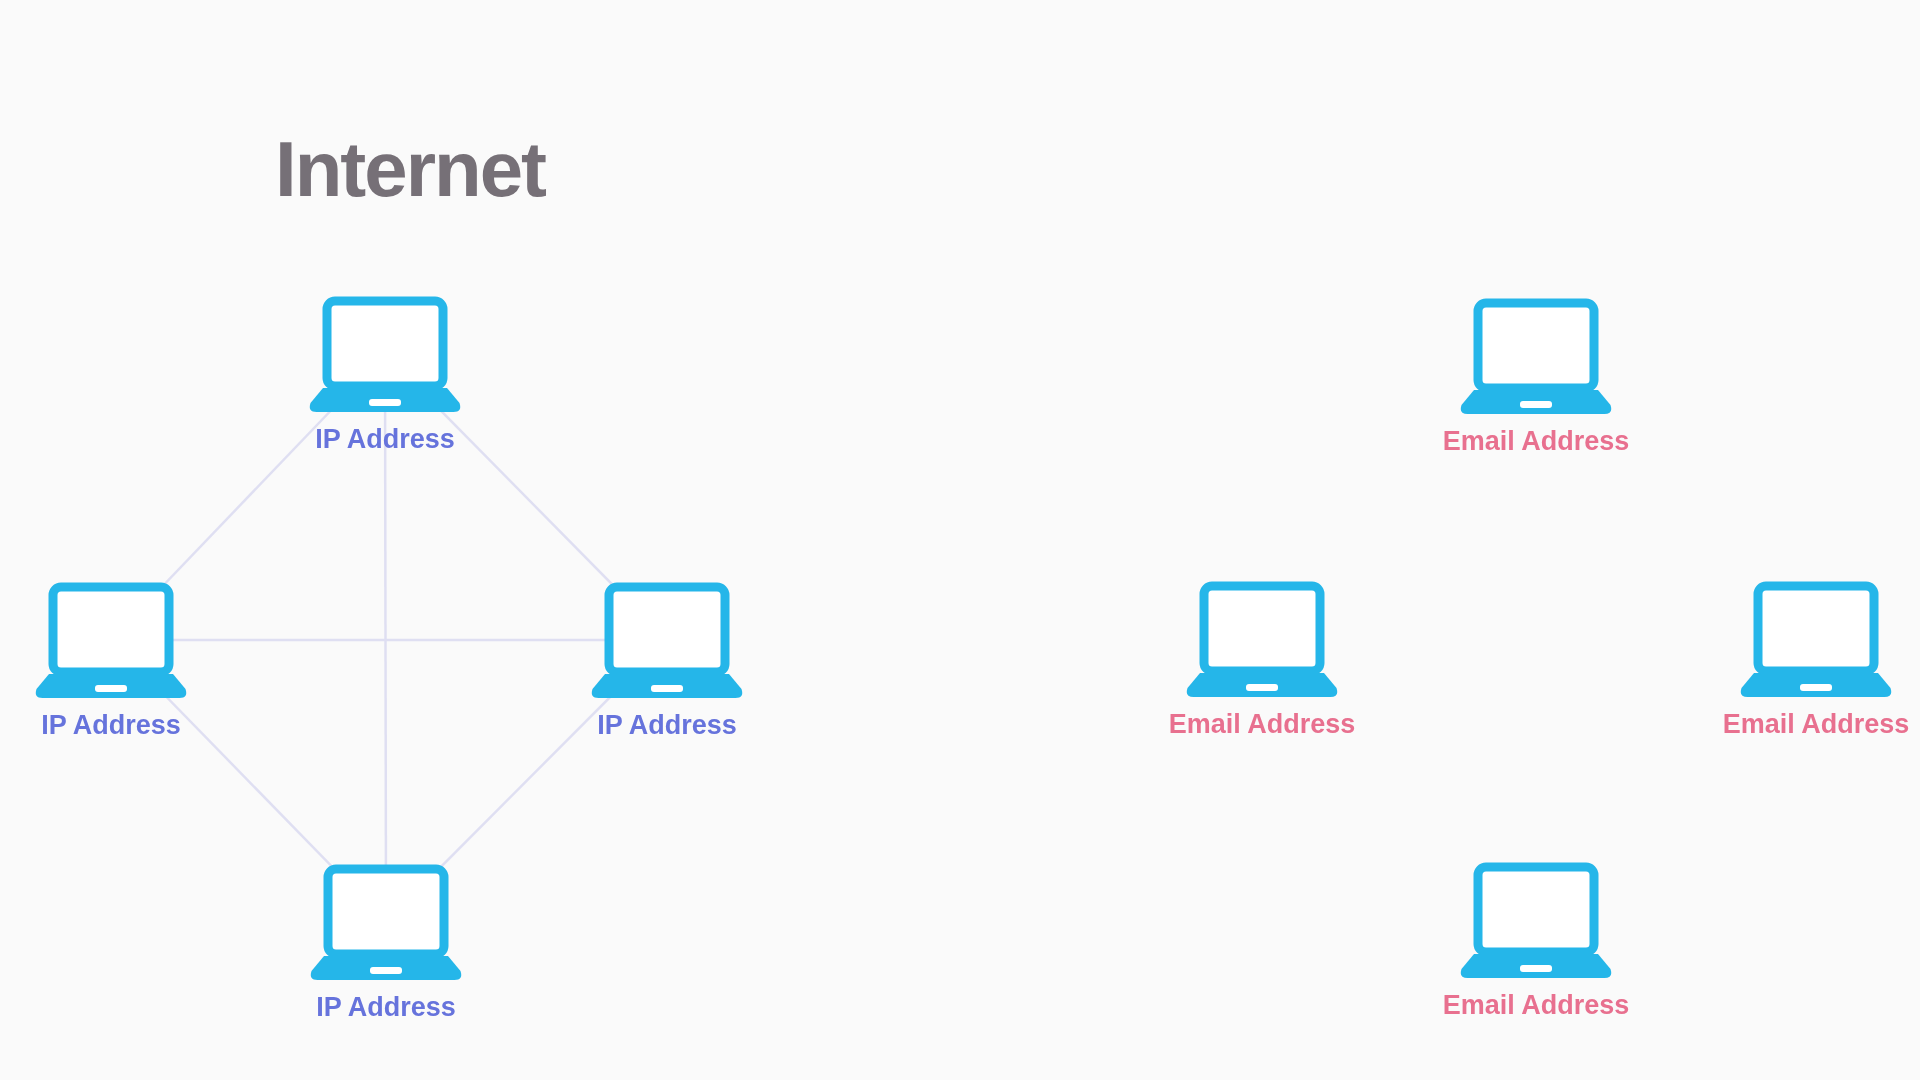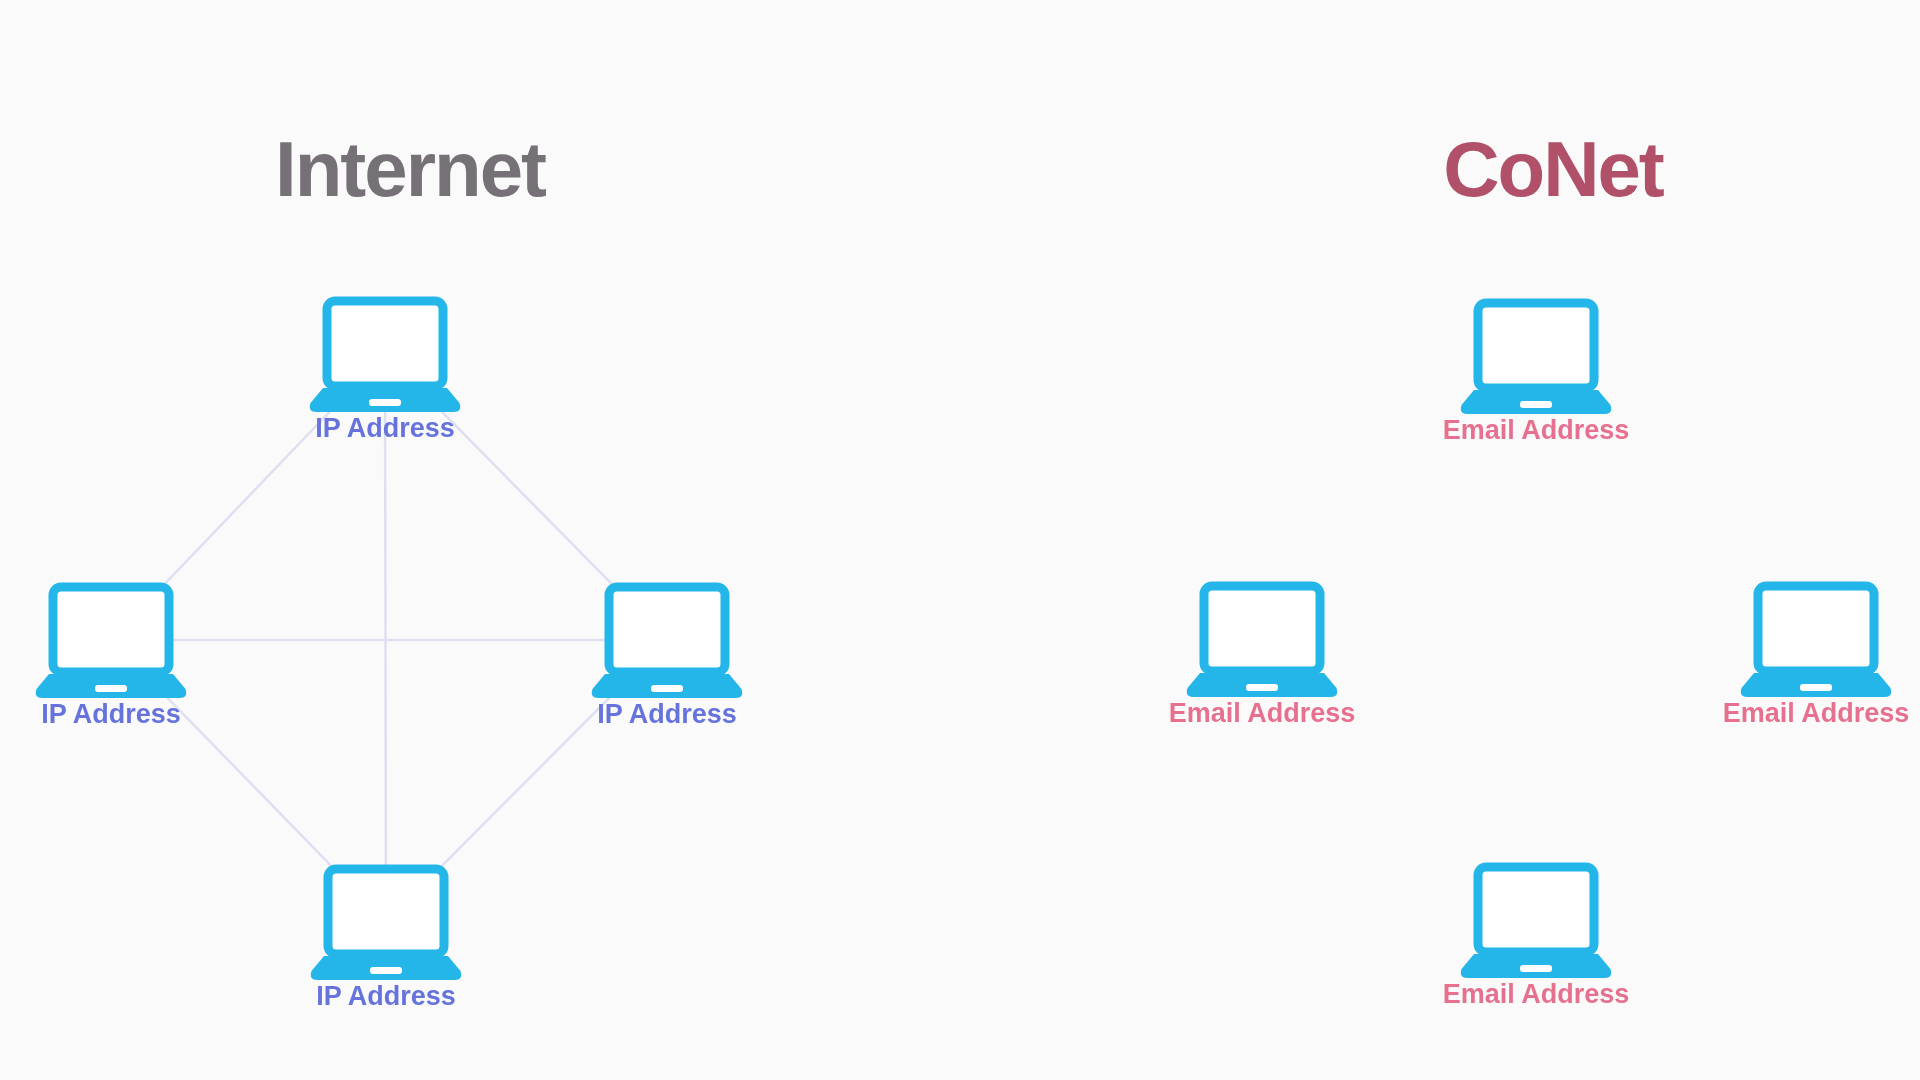--- a/index.html
+++ b/index.html
@@ -28,21 +28,21 @@
   }
   .title.internet{color:var(--internet-title);}
   .title.conet{color:var(--conet-title);}
   .node{
     position:absolute;z-index:1;width:260px;
     transform:translateX(-50%);
     display:flex;flex-direction:column;align-items:center;
   }
   .laptop{display:block;line-height:0;}
   .node-label{
-    margin-top:1px;
+    margin-top:12px;
     font-size:27px;font-weight:bold;white-space:nowrap;
   }
   .node-label.ip{color:var(--ip-label);}
   .node-label.email{color:var(--email-label);}
 </style>
 </head>
 <body style="background: rgb(250, 250, 250);">
 
 <svg width="0" height="0" style="position:absolute" aria-hidden="true">
   <defs>
@@ -60,21 +60,20 @@
       <line x1="385" y1="354" x2="111" y2="640"></line>
       <line x1="385" y1="354" x2="667" y2="640"></line>
       <line x1="385" y1="354" x2="386" y2="922"></line>
       <line x1="111" y1="640" x2="667" y2="640"></line>
       <line x1="111" y1="640" x2="386" y2="922"></line>
       <line x1="667" y1="640" x2="386" y2="922"></line>
     </svg>
 
   <h1 class="title internet" style="left:394px;top:108px;">Internet</h1>
 
-  <h1 class="title conet" style="left:1537px;top:108px;">CoNet</h1>
 
   <div class="node" style="left:385px;top:296px;">
     <span class="laptop">
       <svg width="156" height="116">
           <use href="#laptop-symbol"></use>
         </svg>
     </span>
     <span class="node-label ip">IP Address</span>
   </div>
 

